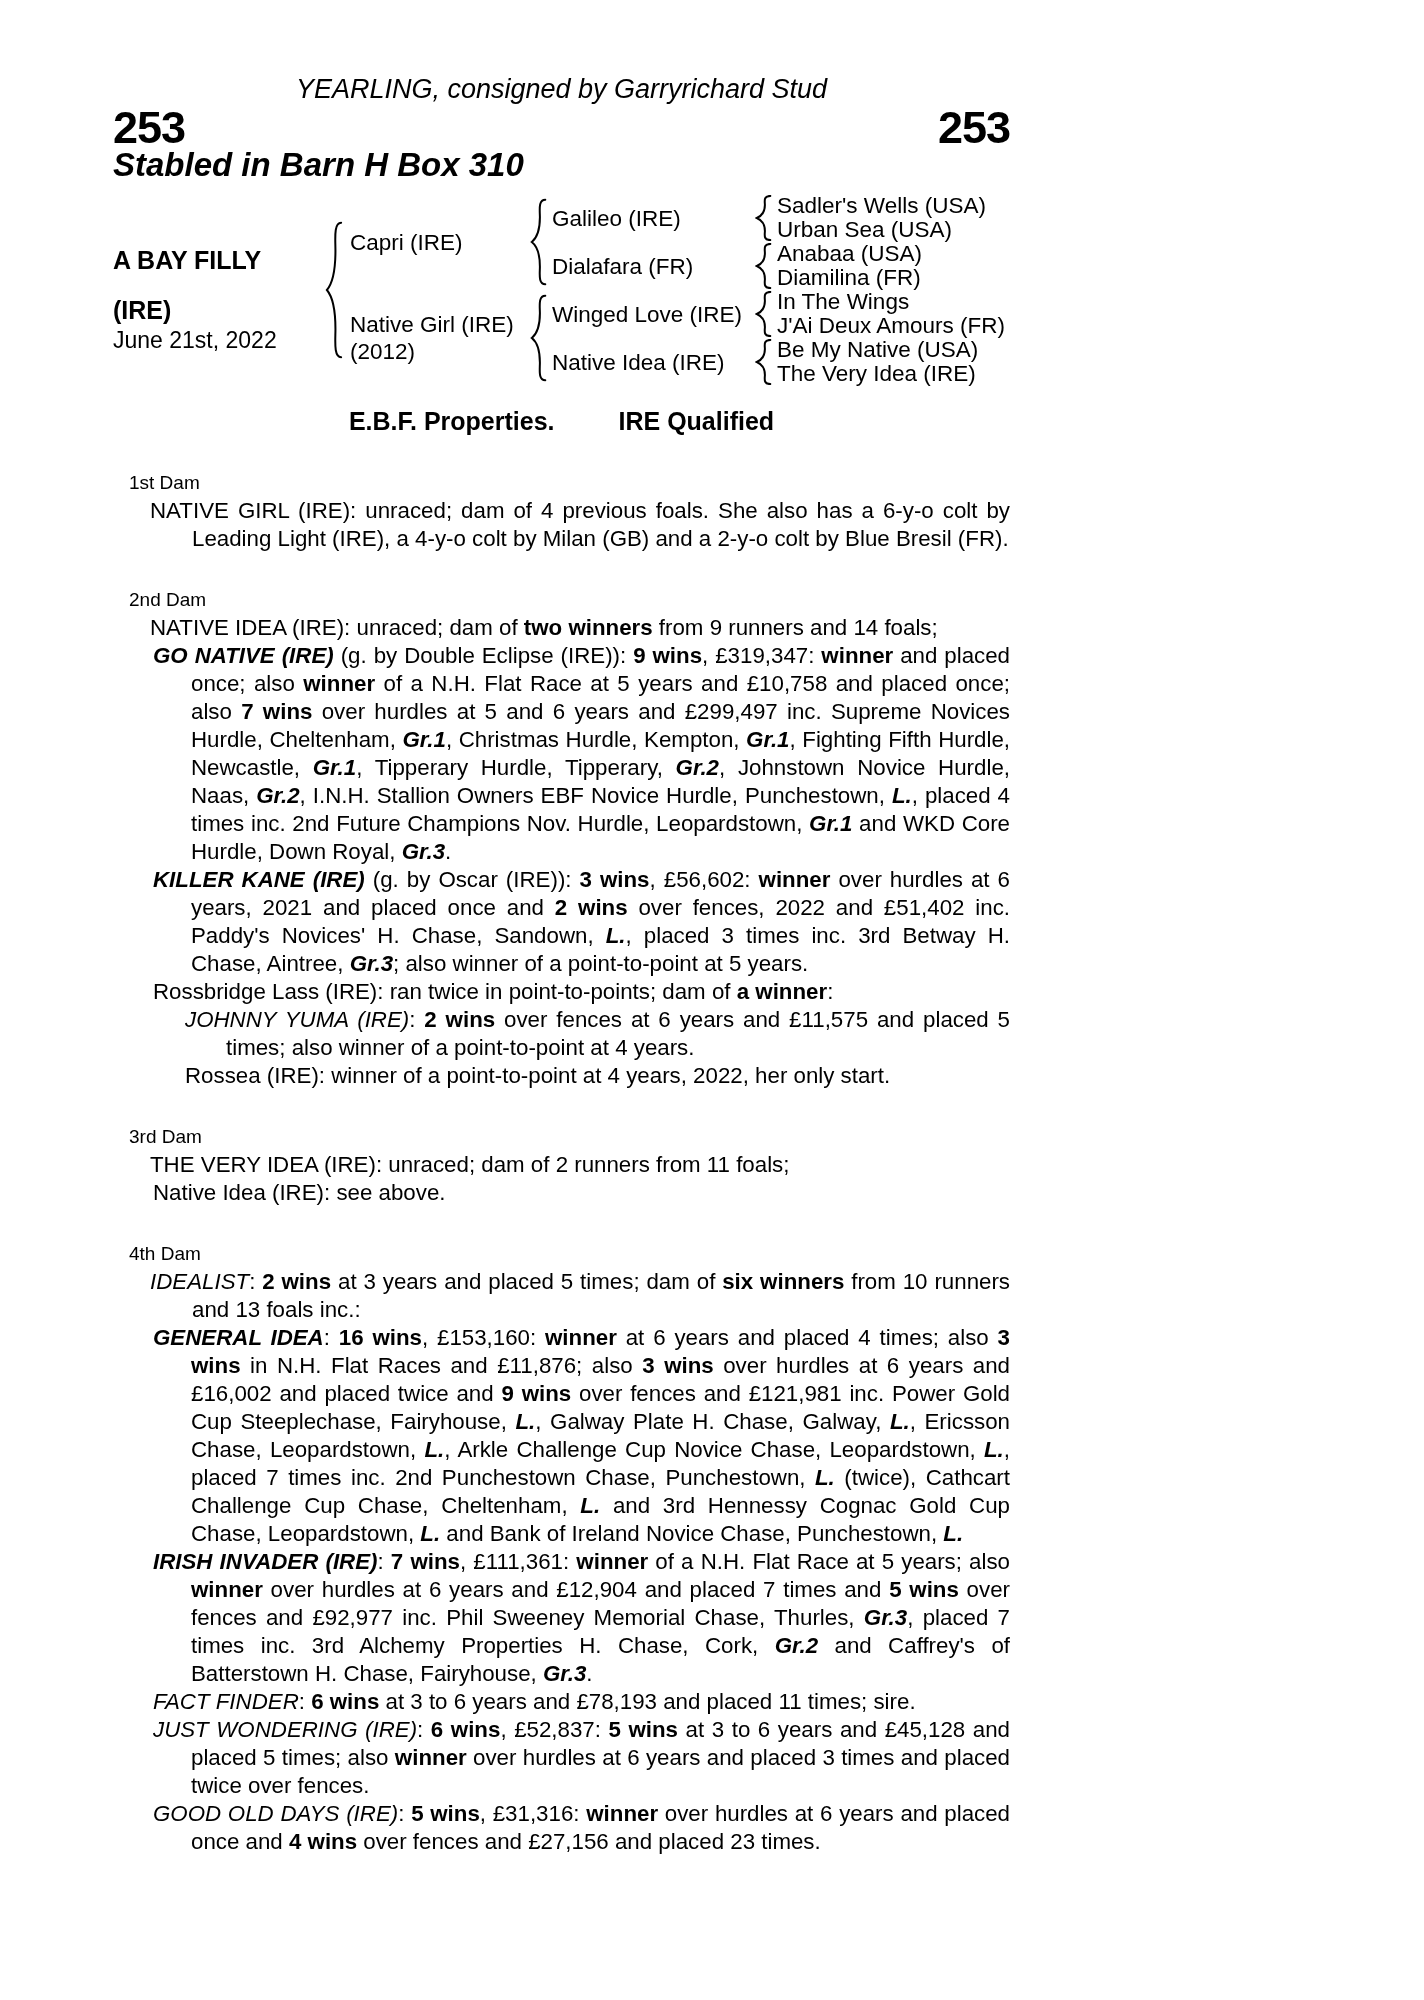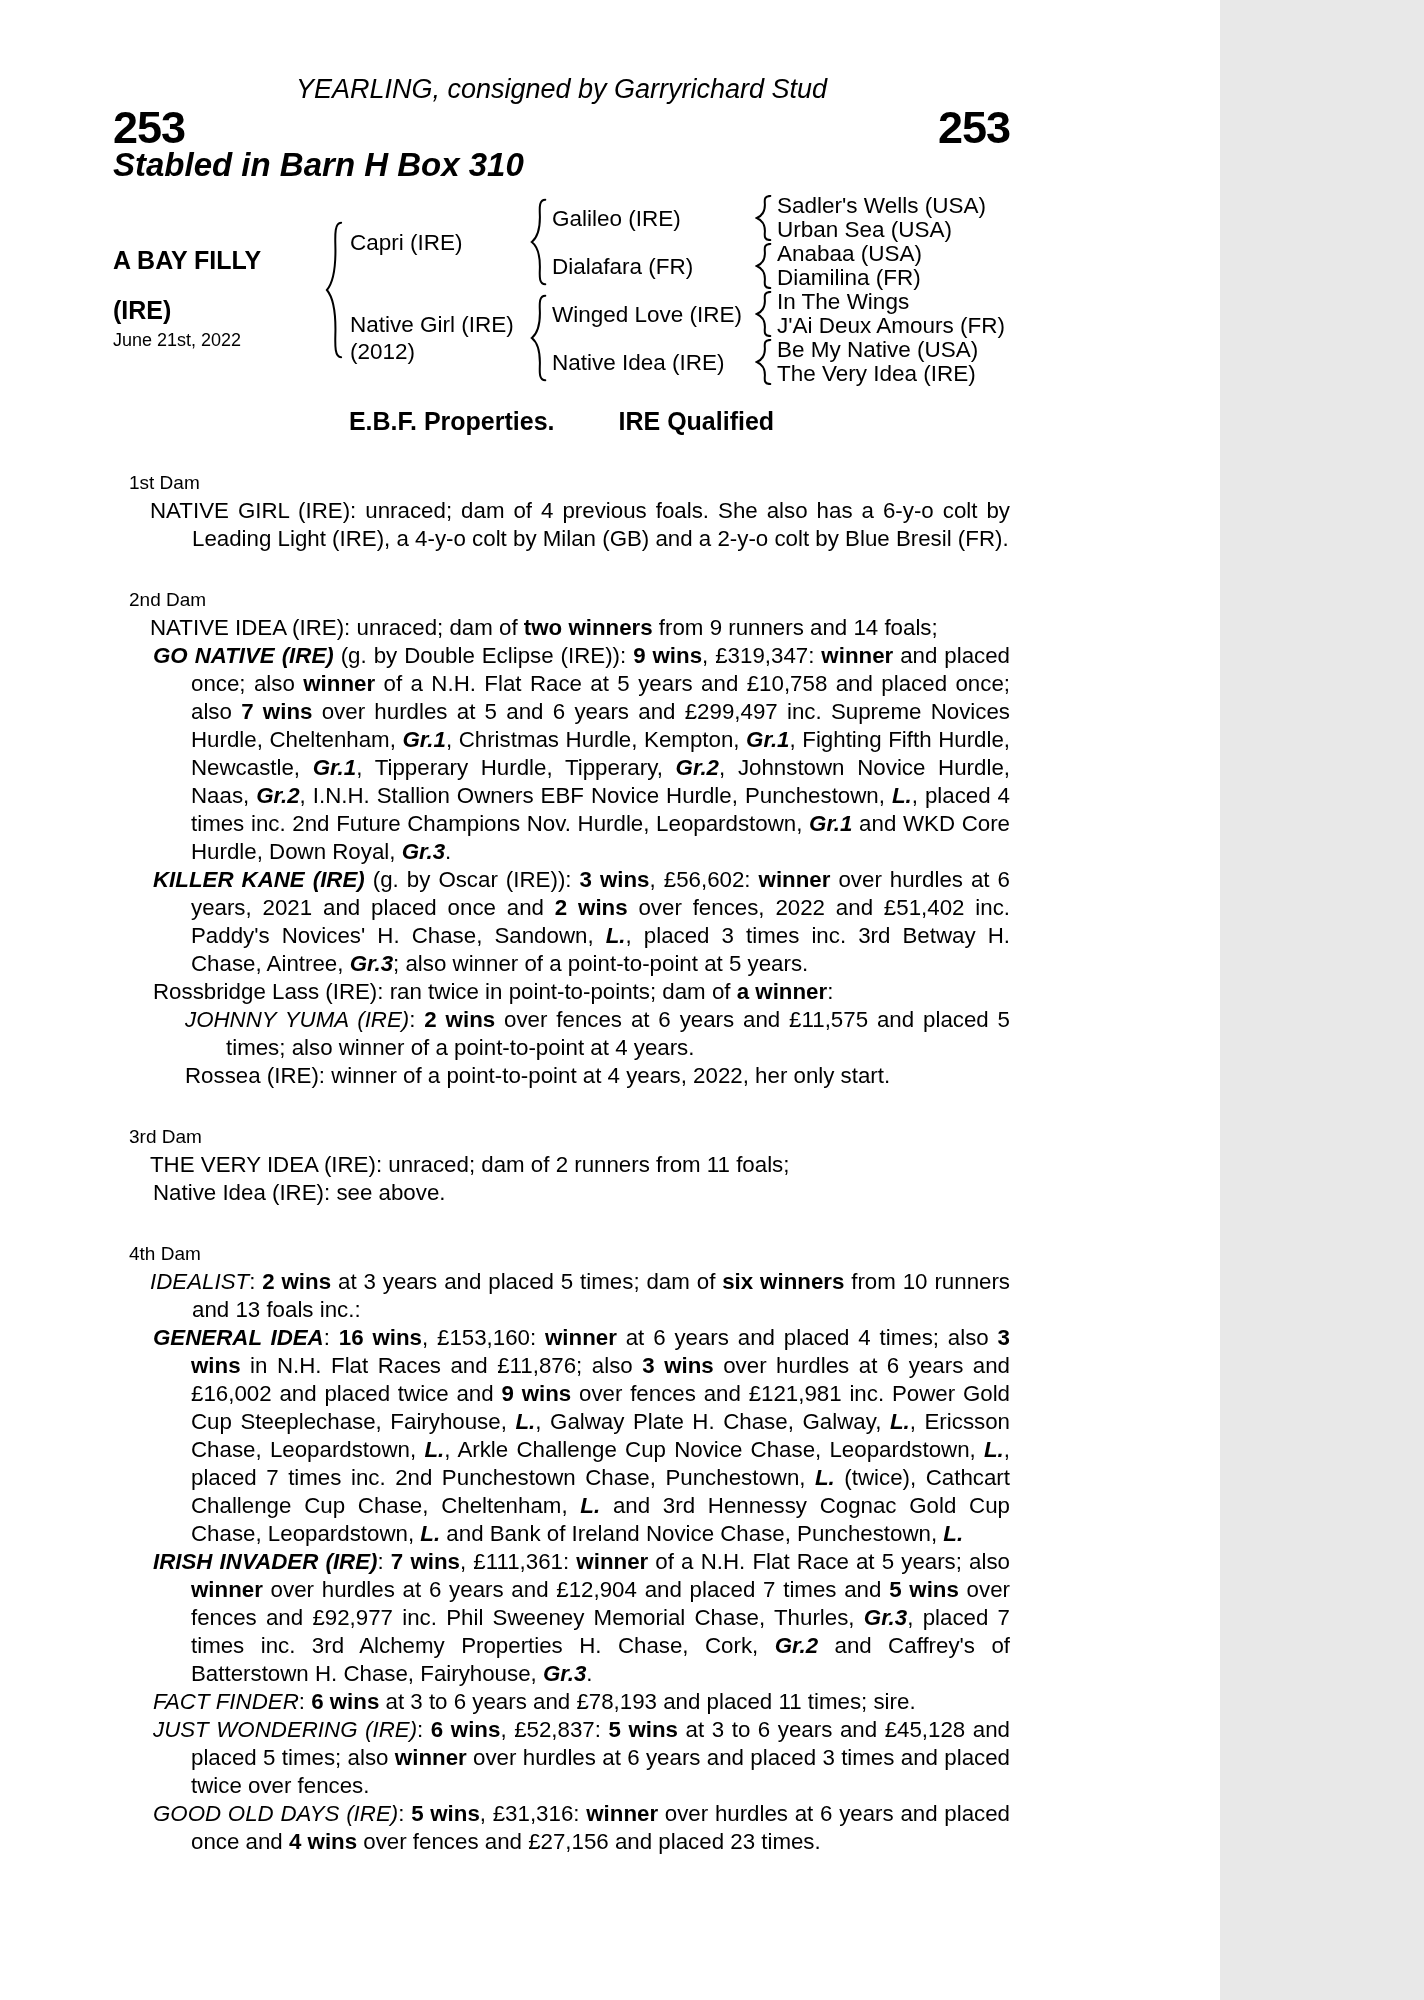--- a/index.html
+++ b/index.html
@@ -1,18 +1,18 @@
 <!DOCTYPE html>
 <html><head>
 <meta charset="utf-8">
 <style>
   html,body{margin:0;padding:0;background:#e8e8e8;}
   .page{
     position:relative;
-    width:1220px;height:2000px;
+    width:1424px;height:2000px;
     background:#ffffff;
     color:#000;
     font-family:"Liberation Sans", sans-serif;
     overflow:hidden;
   }
   .content{
     position:absolute;left:113px;top:0;width:897px;
   }
   .consignor{
     padding-top:74px;
@@ -35,21 +35,21 @@
   .pedigree{
     margin-top:14px;
     display:grid;
     grid-template-columns:212px 25px 180px 22px 203px 22px 1fr;
     grid-auto-rows:24px;
     font-size:22.5px;
   }
   .ped-cell{display:flex;flex-direction:column;justify-content:center;}
   .subject{grid-column:1;grid-row:2/8;}
   .subject .nm{font-weight:bold;font-size:25px;line-height:30px;margin-top:20px;}
-  .subject .dt{font-size:18px;line-height:30px;}
+  .subject .dt{font-size:23px;line-height:30px;}
   .brace{display:flex;align-items:stretch;}
   .brace svg{width:100%;height:100%;}
   .brace-1{grid-column:2;grid-row:2/8;padding:2px 6px 2px 0;}
   .brace-2a{grid-column:4;grid-row:1/5;padding:4px 4px 4px 0;}
   .brace-2b{grid-column:4;grid-row:5/9;padding:4px 4px 4px 0;}
   .brace-3{grid-column:6;padding:1px 4px 1px 0;}
   .b3-1{grid-row:1/3;} .b3-2{grid-row:3/5;} .b3-3{grid-row:5/7;} .b3-4{grid-row:7/9;}
   .sire-cell{grid-column:3;grid-row:1/5;}
   .dam-cell{grid-column:3;grid-row:5/9;}
   .gp{grid-column:5;}

